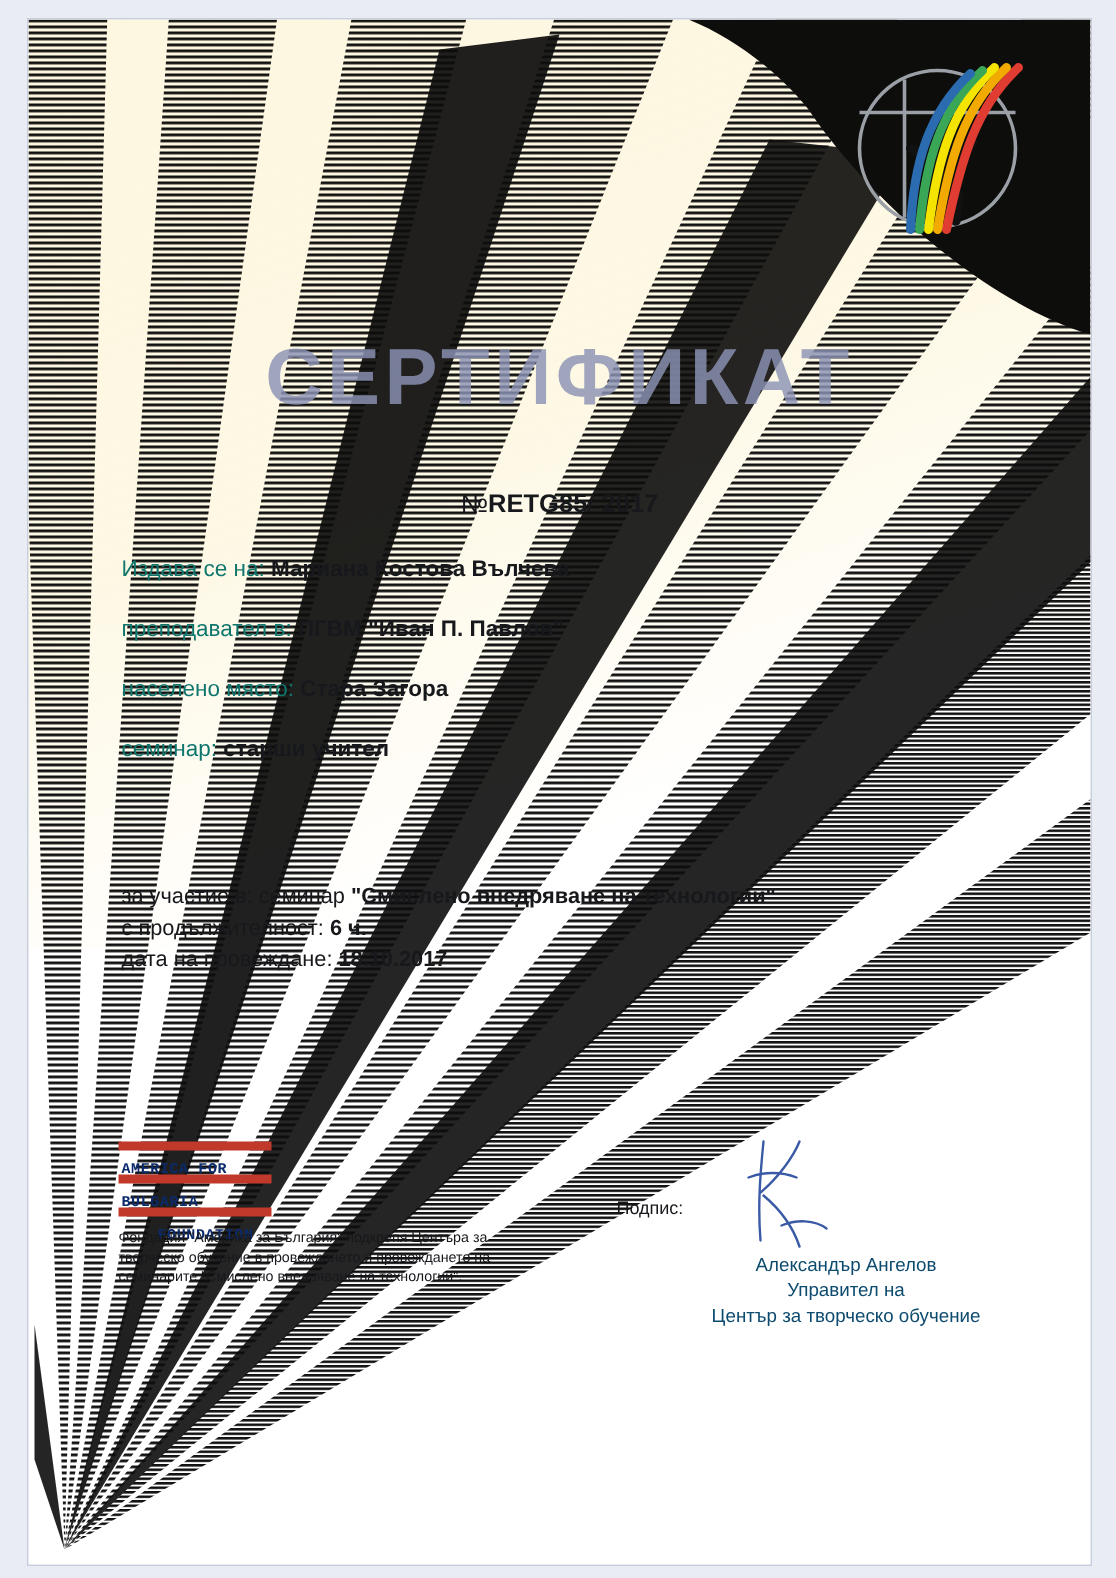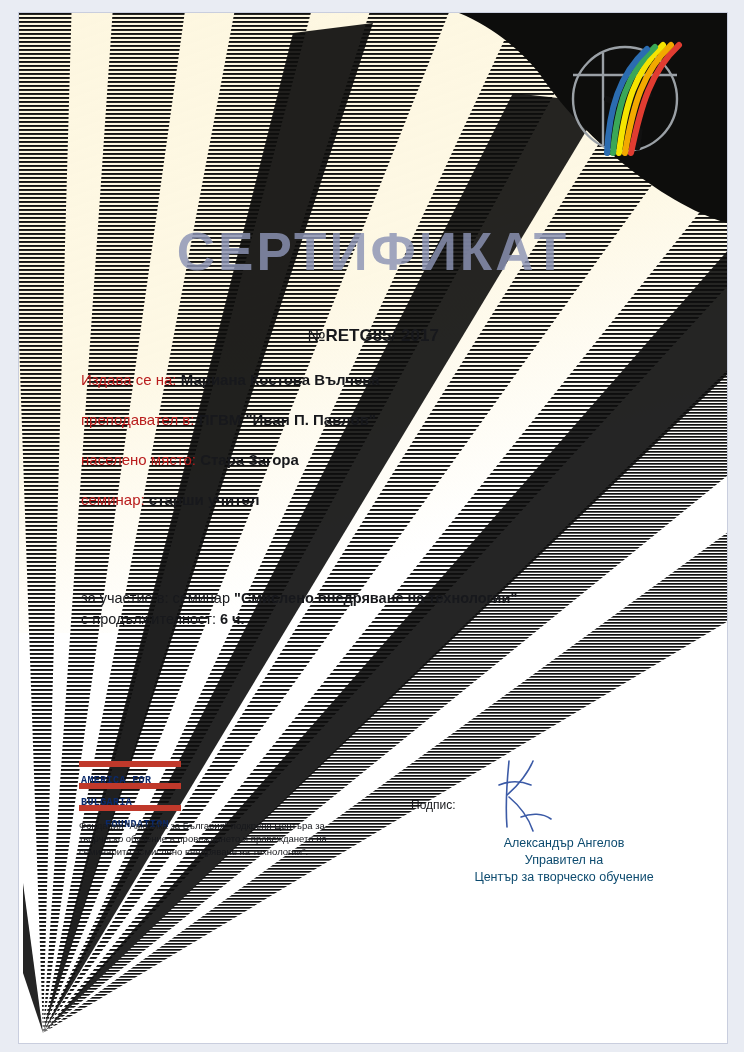--- a/index.html
+++ b/index.html
@@ -96,21 +96,21 @@
   .cert-number .num { font-weight: bold; }
 
   .field {
     position: absolute;
     left: 62px;
     width: 600px;
     font-size: 15px;
     color: #17181c;
     white-space: nowrap;
   }
-  .field .lbl { color: #b91c1c; }
+  .field .lbl { color: #0f766e; }
   .field .val { font-weight: bold; }
 
   .f1 { top: 358px; }
   .f2 { top: 398px; }
   .f3 { top: 438px; }
   .f4 { top: 478px; }
 
   .seminar {
     position: absolute;
     left: 62px;
@@ -290,20 +290,24 @@
 
       <div class="seminar">
         <div class="row">
           <span>за участие в: семинар</span>
           <span class="val">"Смислено внедряване на технологии"</span>
         </div>
         <div class="row">
           <span>с продължителност:</span>
           <span class="val">6 ч.</span>
         </div>
+        <div class="row">
+          <span>дата на провеждане:</span>
+          <span class="val">18.10.2017</span>
+        </div>
       </div>
 
       <div class="sponsor">
         <div class="abf-line abf-l1"></div>
         <div class="abf-line abf-l2"></div>
         <div class="abf-line abf-l3"></div>
         <div class="abf-text abf-t1">AMERICA FOR</div>
         <div class="abf-text abf-t2">BULGARIA</div>
         <div class="abf-text abf-t3">FOUNDATION</div>
       </div>

